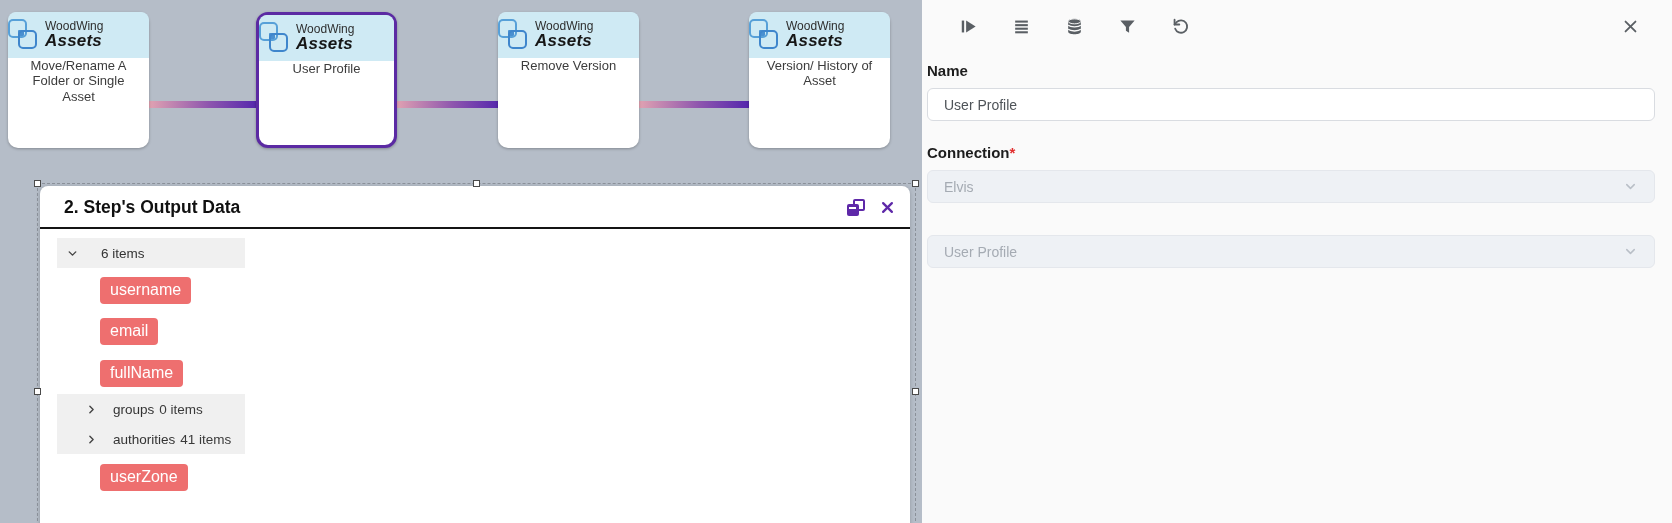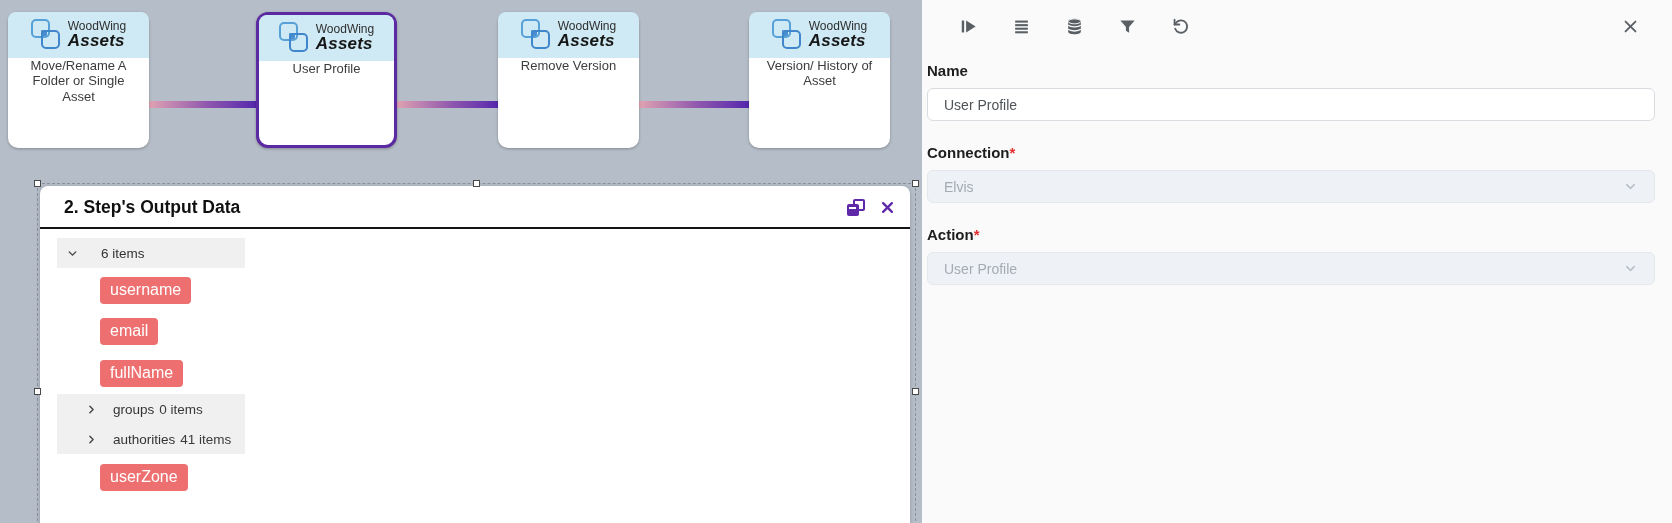--- a/index.html
+++ b/index.html
@@ -9,21 +9,21 @@
 
   
   .canvas { position:absolute; left:0; top:0; width:922px; height:523px;
     background:#b5bdc8; overflow:hidden; }
 
   .node { position:absolute; top:12px; width:141px; height:136px;
     background:#fff; border-radius:10px; box-shadow:0 1px 3px rgba(0,0,0,.28);
     display:flex; flex-direction:column; z-index:2; }
   .node.selected { border:3px solid #5b2aa3; border-radius:12px; }
   .node-header { height:46px; background:#cfeaf4; border-radius:8px 8px 0 0;
-    display:flex; align-items:center; justify-content:center; gap:7px; flex:0 0 auto; }
+    display:flex; align-items:center; justify-content:flex-start; gap:7px; flex:0 0 auto; }
   .node.selected .node-header { border-radius:8px 8px 0 0; }
   .ww-logo { position:relative; width:30px; height:32px; flex:0 0 auto; }
   .ww-logo .sq-back { position:absolute; left:0; top:0; width:19px; height:19px;
     border:2.6px solid #57a0d8; border-radius:5px; }
   .ww-logo .sq-front { position:absolute; left:10px; top:11px; width:19px; height:19px;
     border:2.6px solid #3f86cc; border-radius:5px; }
   .ww-logo .sq-dot { position:absolute; left:10px; top:11px; width:6px; height:6px;
     background:#4a90d0; border-radius:1px; }
   .ww-text { display:flex; flex-direction:column; line-height:1.02; }
   .ww-brand { font-size:12px; color:#2e2e2e; }
@@ -294,23 +294,20 @@
     </div>
     <div class="fld-select">
       <span class="sel-value">Elvis</span>
       <svg width="15" height="15" viewBox="0 0 24 24" fill="none" stroke="#b9bfc7" stroke-width="2.4" stroke-linecap="round" stroke-linejoin="round">
           <polyline points="6 9 12 15 18 9"></polyline>
         </svg>
     </div>
 
     <div class="fld-gap"></div>
 
-    <div class="fld-label">
-      <span>Action</span><span class="req">*</span>
-    </div>
     <div class="fld-select">
       <span class="sel-value">User Profile</span>
       <svg width="15" height="15" viewBox="0 0 24 24" fill="none" stroke="#b9bfc7" stroke-width="2.4" stroke-linecap="round" stroke-linejoin="round">
           <polyline points="6 9 12 15 18 9"></polyline>
         </svg>
     </div>
 
   </div>
 </div>
 

